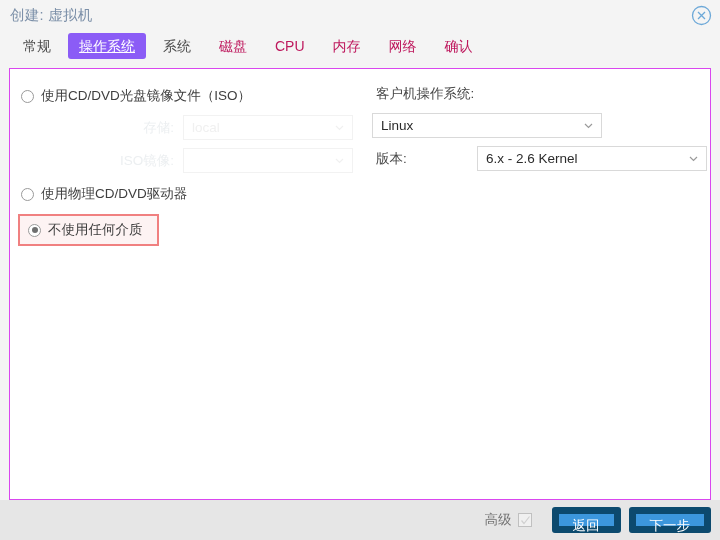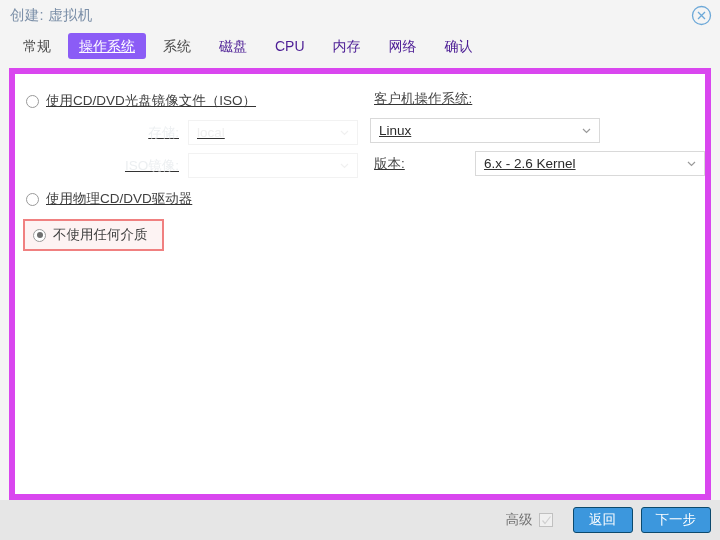--- a/index.html
+++ b/index.html
@@ -72,33 +72,32 @@
     cursor: pointer;
     white-space: nowrap;
     margin-right: 6px;
   }
   .tab.active {
     background: #8b5cf6;
     color: #ffffff;
     text-decoration: underline;
   }
   .tab.disabled {
-    color: #4c1d95;
+    color: #be185d;
     cursor: default;
   }
 
   
   .panel {
     margin: 6px 9px 0 9px;
     background: #ffffff;
-    border: 6px solid #d946ef;
+    border: 1px solid #d946ef;
     flex: 1 1 auto;
     position: relative;
     box-sizing: border-box;
-    text-decoration: underline;
   }
 
   .cols {
     display: flex;
     padding: 16px 0 0 0;
   }
   .col-left {
     width: 358px;
     padding-left: 11px;
     box-sizing: border-box;
@@ -263,21 +262,21 @@
     position: relative;
   }
   .checkbox svg {
     position: absolute;
     left: 1px;
     top: 1px;
   }
   .btn {
     background: #3c97dd;
     color: #ffffff;
-    border: 1px solid #0c4a6e;
+    border: 7px solid #0c4a6e;
     border-radius: 3px;
     font-size: 13.5px;
     height: 26px;
     min-width: 60px;
     padding: 0 14px;
     margin-left: 8px;
     cursor: pointer;
     font-family: "Liberation Sans", sans-serif;
     line-height: 24px;
   }

